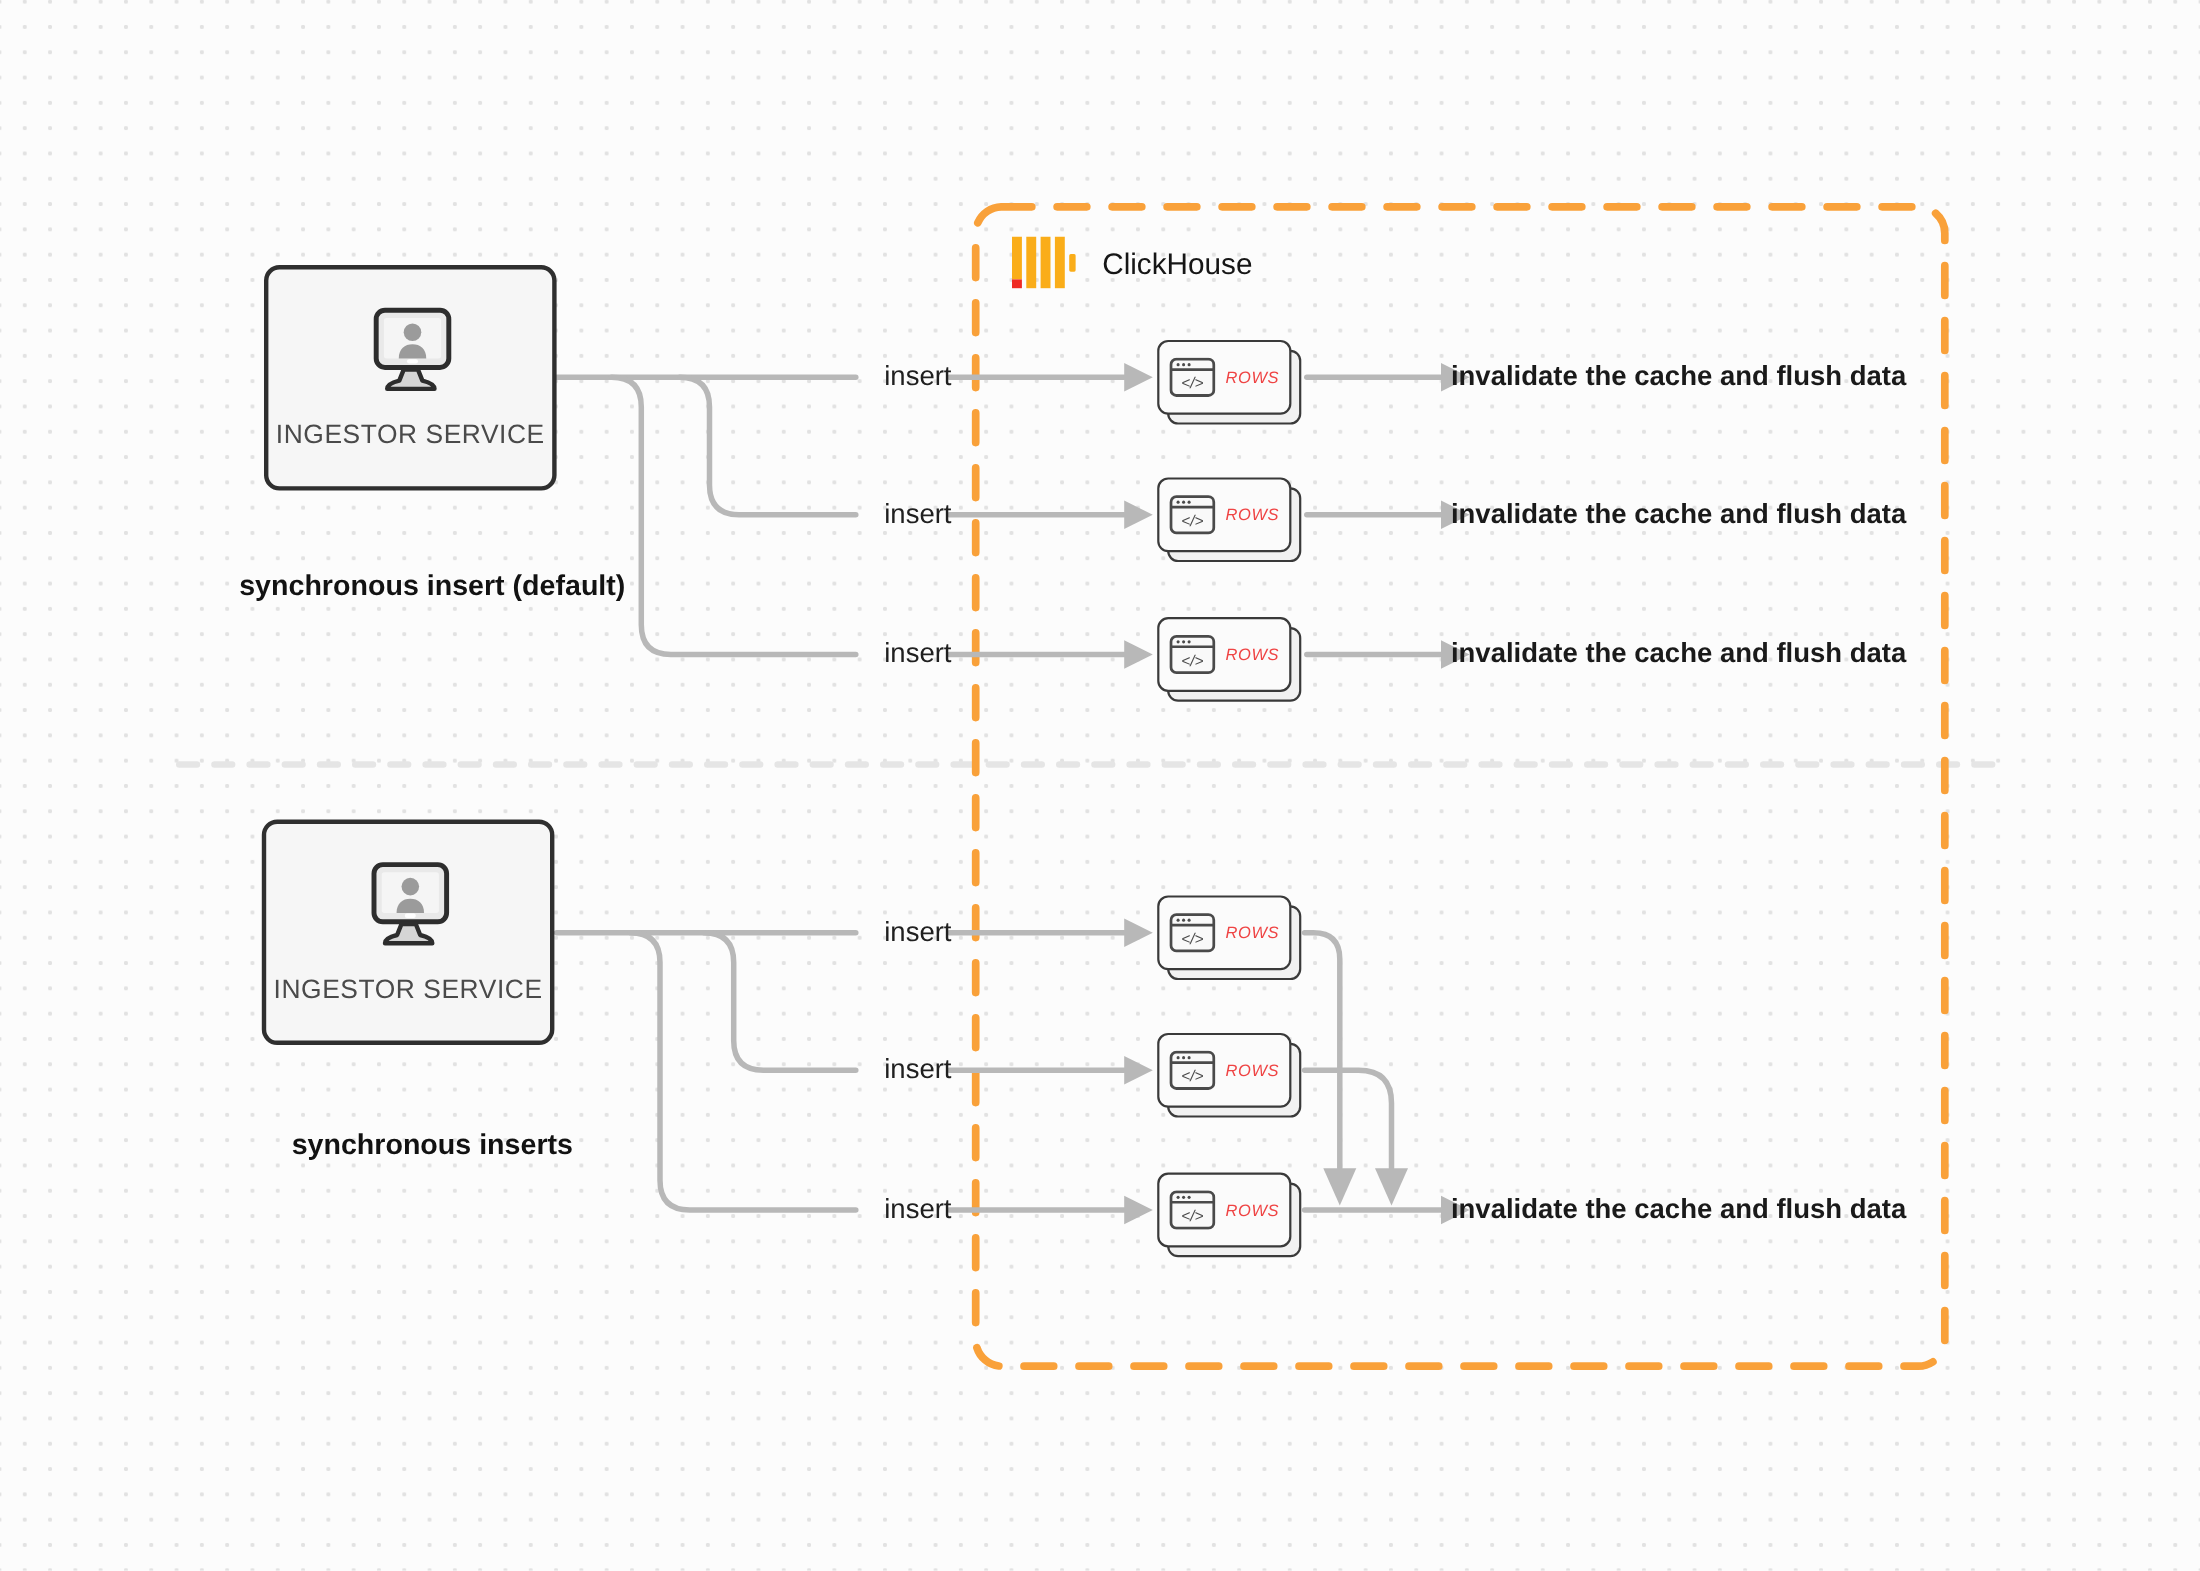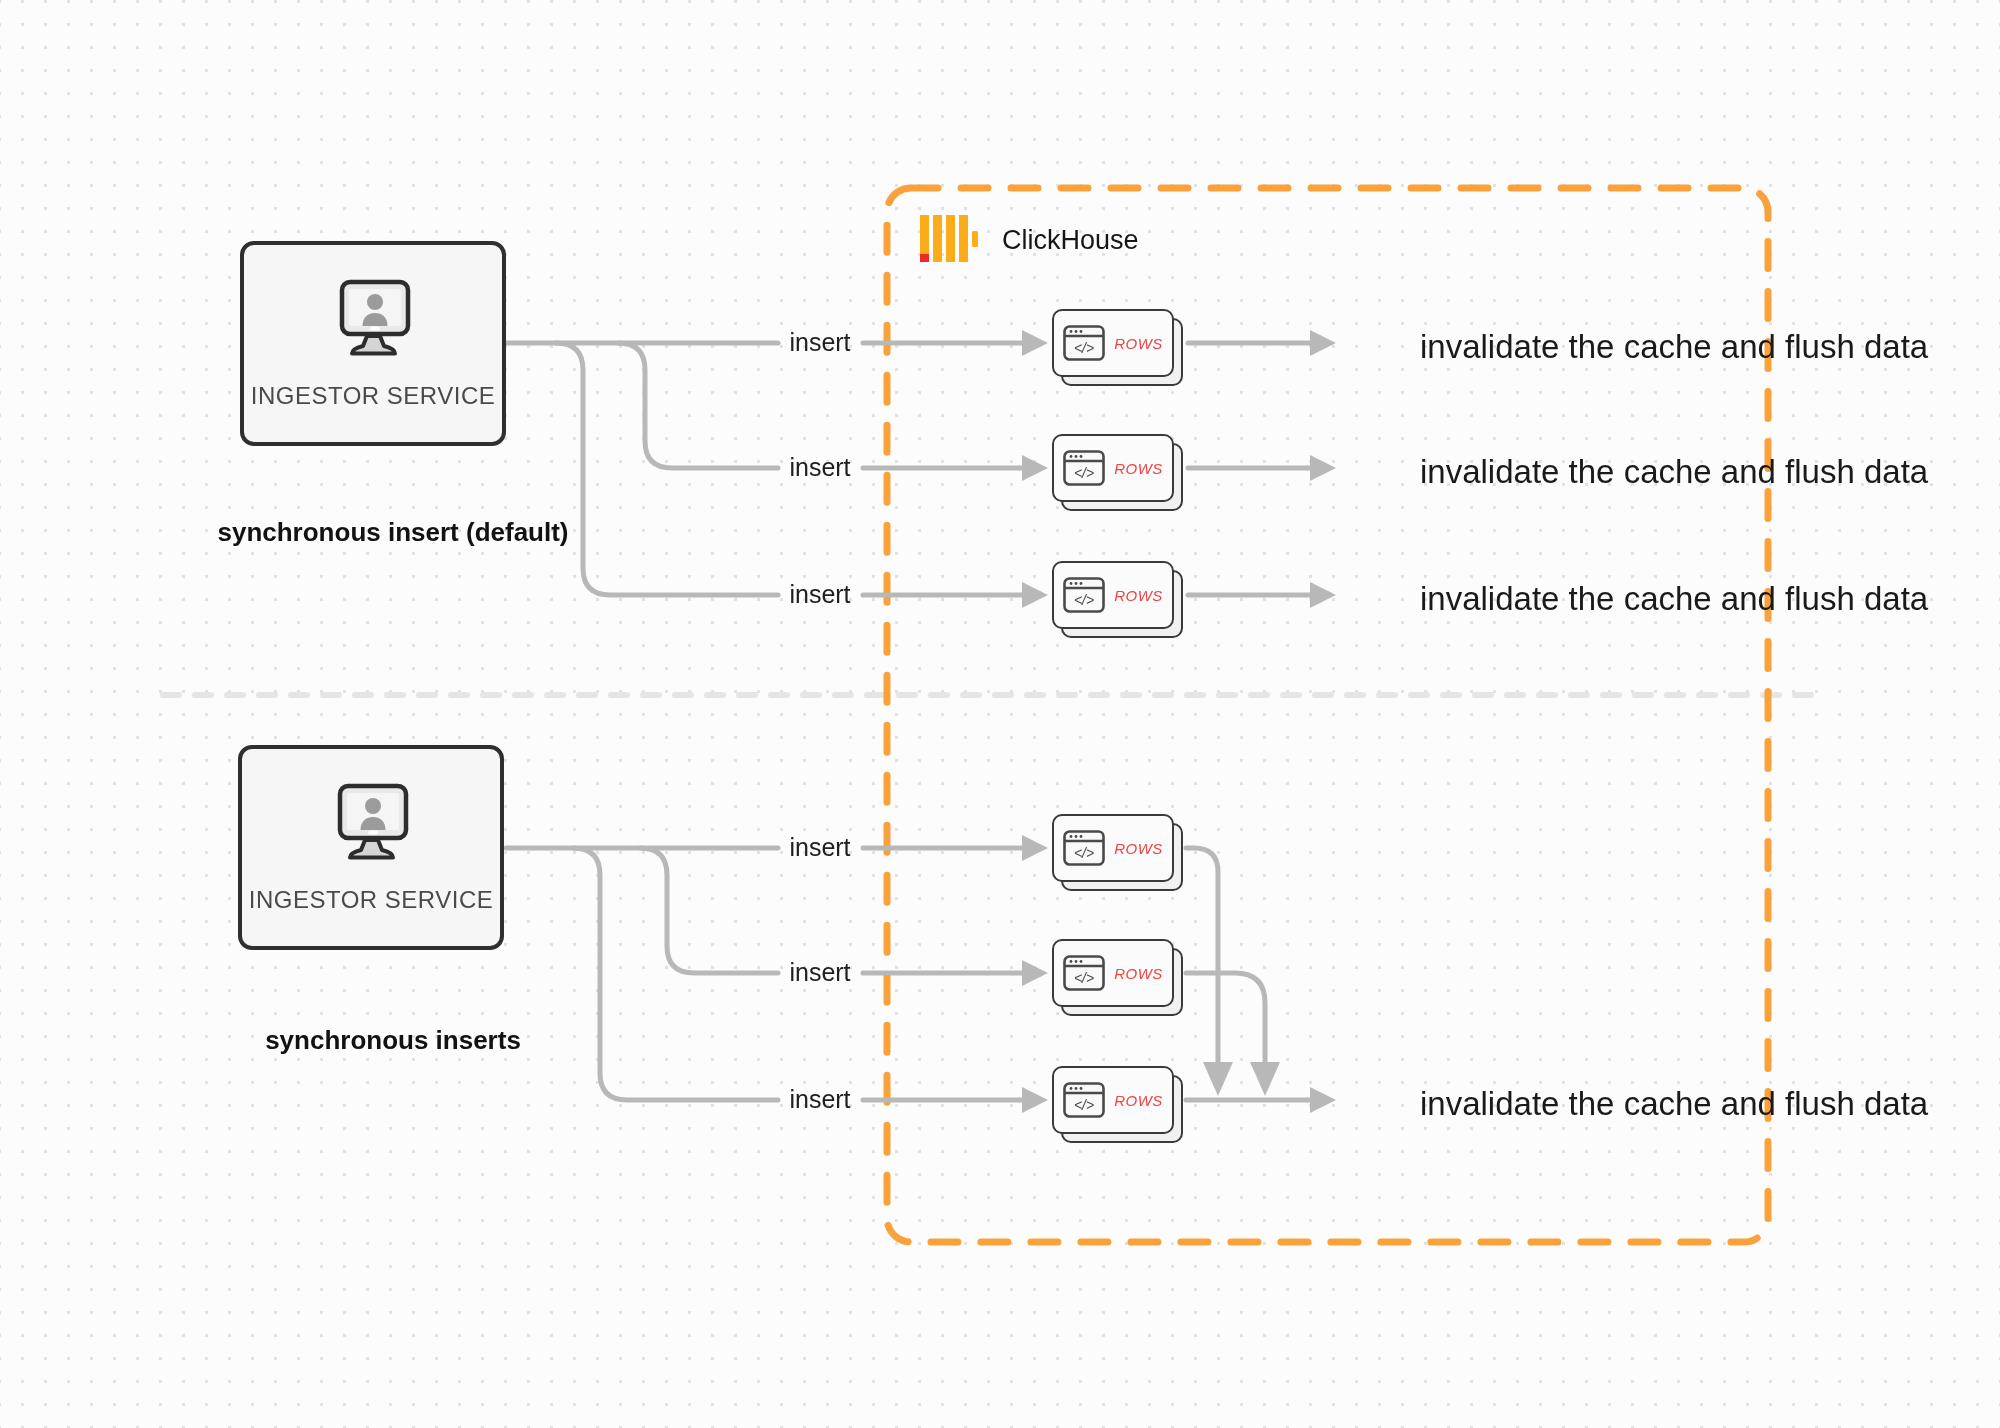--- a/index.html
+++ b/index.html
@@ -24,26 +24,26 @@
   .box-async { left:238px; top:745px; }
 
   .caption {
     position:absolute; left:173px; width:440px; text-align:center;
     font-size:26px; font-weight:700; color:#121212; z-index:3;
   }
   .caption-sync  { top:517px; }
   .caption-async { top:1025px; }
 
   .insert-label {
-    position:absolute; left:775px; width:90px; text-align:center;
+    position:absolute; left:775px; width:90px; text-align:right;
     font-size:25px; color:#202020; line-height:1; z-index:3;
   }
   .result-label {
-    position:absolute; left:1420px; font-size:33px; color:#1A1A1A;
-    line-height:1; white-space:nowrap; z-index:3;
+    position:absolute; left:1319px; font-size:25px; color:#1A1A1A;
+    line-height:1; white-space:nowrap; z-index:3;font-weight:bold;
   }
 
   .rows-card { position:absolute; left:1052px; width:122px; height:68px; z-index:4; }
   .rows-card .back {
     position:absolute; left:9px; top:9px; width:122px; height:68px; box-sizing:border-box;
     border:2.5px solid #3A3A3A; border-radius:10px; background:#F1F1F1;
   }
   .rows-card .front {
     position:absolute; left:0; top:0; width:122px; height:68px; box-sizing:border-box;
     border:2.5px solid #3A3A3A; border-radius:10px; background:#FBFBFB;

